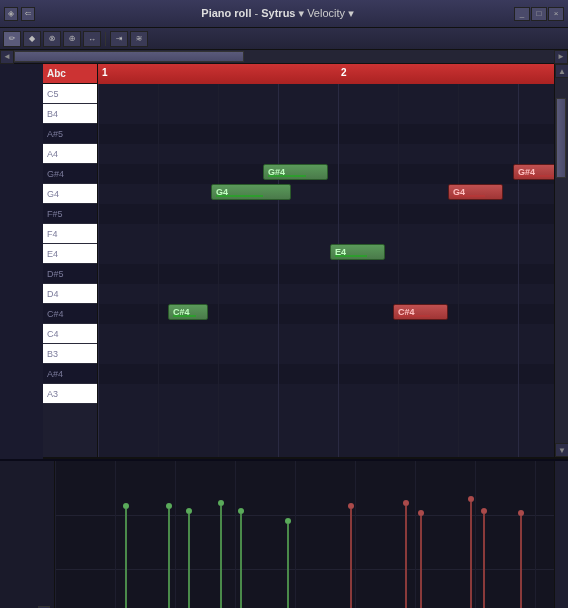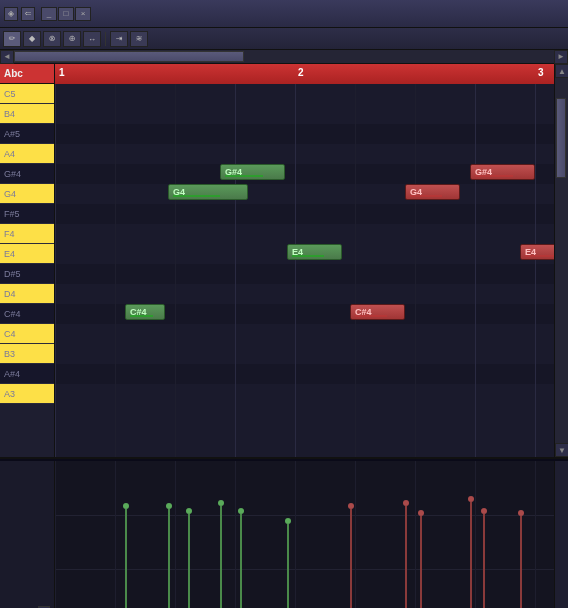--- a/index.html
+++ b/index.html
@@ -100,20 +100,21 @@
       border: 1px solid #222;
       display: flex; align-items: center; justify-content: center;
       font-size: 8px; color: #888; cursor: pointer;
     }
 
     
     #main-area {
       display: flex;
       height: 395px;
       border-bottom: 2px solid #111;
+      margin-left: 43px;
     }
 
     
     #piano-keys {
       width: 55px;
       background: #1e1e30;
       border-right: 1px solid #111;
       position: relative;
       overflow: hidden;
     }
@@ -125,21 +126,21 @@
       padding-left: 4px;
       font-size: 10px;
       color: #888;
       position: relative;
     }
     .piano-key-row.black-key {
       background: #16162a;
       color: #666;
     }
     .piano-key-row.white-key {
-      background: #fde047;
+      background: #ffffff;
     }
     .piano-key-row .key-label {
       font-size: 9px;
       color: #7a7a9a;
     }
 
     
     #grid-area {
       flex: 1;
       position: relative;
@@ -327,20 +328,28 @@
     .row-bg-black { background: #161626; }
     .row-bg-white { background: #1a1a2c; }
   </style>
 </head>
 <body>
 
 <div id="title-bar">
   <div class="title-icons">
     <div class="title-icon-btn">◈</div>
     <div class="title-icon-btn">⇐</div>
+  </div>
+  <div class="title-text">
+    <span class="bold">Piano roll</span>
+    <span> - </span>
+    <span class="bold">Sytrus</span>
+    <span> ▾ </span>
+    <span class="vel">Velocity</span>
+    <span> ▾</span>
   </div>
   <div class="win-controls">
     <div class="win-btn">_</div>
     <div class="win-btn">□</div>
     <div class="win-btn">×</div>
   </div>
 </div>
 
 <div id="toolbar">
   <div class="tool-btn active">✏</div>

